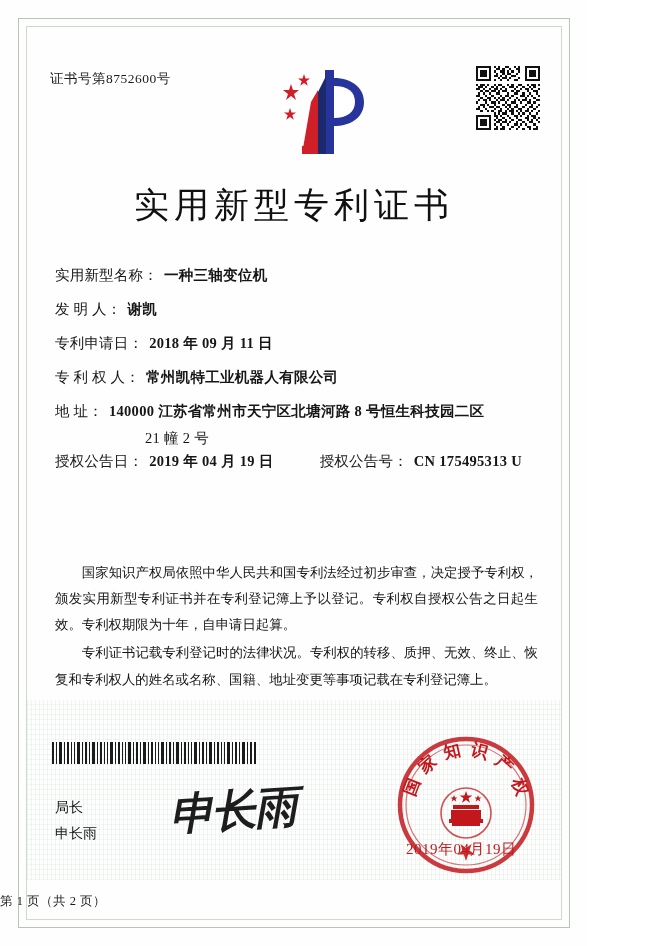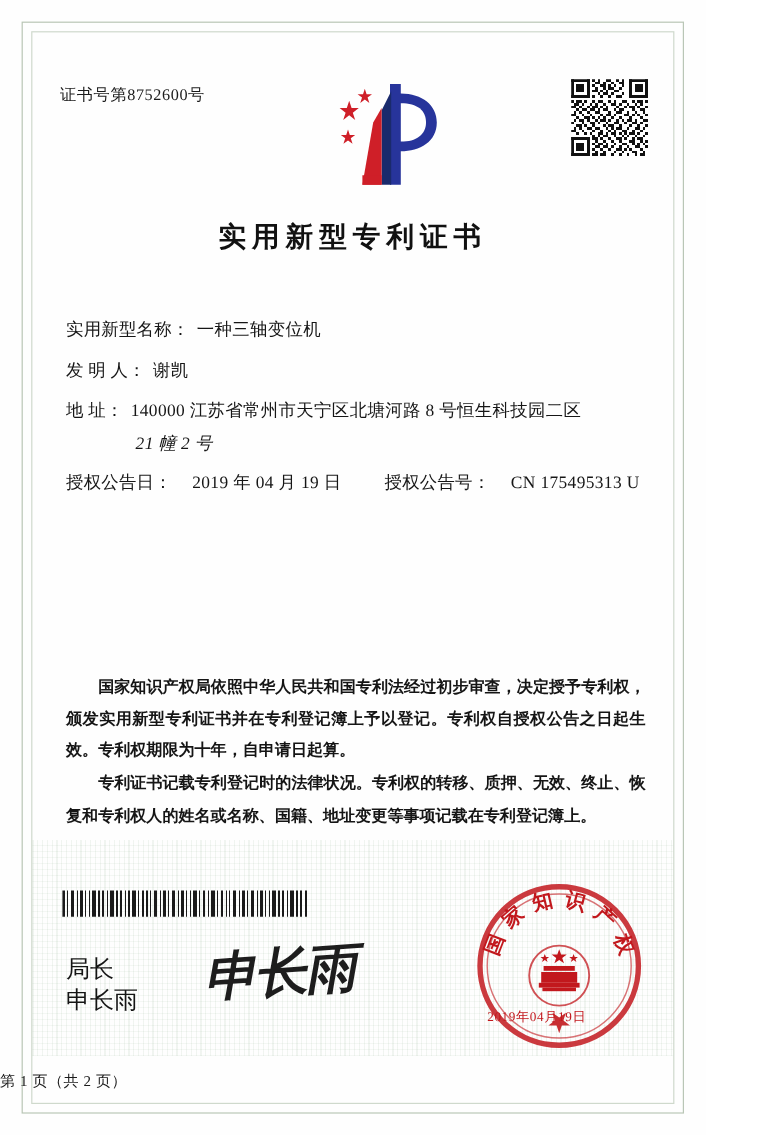--- a/index.html
+++ b/index.html
@@ -71,22 +71,22 @@
     height: 64px;
   }
 
   
   .doc-title {
     position: absolute;
     left: 0;
     right: 0;
     top: 182px;
     text-align: center;
-    font-size: 23px;
-    font-weight: bold;
+    font-size: 35px;
+    font-weight: normal;
     letter-spacing: 5px;
     color: #111;
     font-family: "Liberation Serif", "DejaVu Serif", serif;
   }
 
   
   .fields {
     position: absolute;
     left: 55px;
     top: 268px;
@@ -101,63 +101,62 @@
     margin-bottom: 19.5px;
     white-space: nowrap;
   }
   .field-label {
     flex: 0 0 auto;
     letter-spacing: 0.2px;
   }
   .field-value {
     margin-left: 6px;
     letter-spacing: 0.3px;
+    font-weight: bold;
   }
   .addr-second-line {
     margin-top: 10px;
-    margin-left: 58px;
+    margin-left: 90px;
     letter-spacing: 0.3px;
-    font-style: italic;
   }
   .inline-gap {
     display: inline-block;
     width: 46px;
   }
 
   
   .paragraphs {
     position: absolute;
     left: 55px;
     right: 50px;
     top: 560px;
     font-size: 13.4px;
     line-height: 1.95;
     text-align: justify;
     color: #151515;
   }
   .paragraphs p {
     margin: 0 0 2px 0;
     text-indent: 2em;
-    font-weight: bold;
   }
 
   
   .barcode {
     position: absolute;
     left: 52px;
     top: 742px;
     width: 205px;
     height: 22px;
   }
 
   .footer-labels {
     position: absolute;
     left: 55px;
     top: 795px;
-    font-size: 20px;
+    font-size: 14px;
     line-height: 26px;
     color: #151515;
   }
 
   .signature {
     position: absolute;
     left: 170px;
     top: 780px;
     width: 170px;
     height: 70px;
@@ -176,21 +175,21 @@
     position: absolute;
     left: 396px;
     top: 735px;
     width: 140px;
     height: 140px;
   }
   .seal-date {
     position: absolute;
     left: 406px;
     top: 840px;
-    font-size: 11px;
+    font-size: 15px;
     color: #c2181d;
     letter-spacing: 0.5px;
     white-space: nowrap;
   }
 
   .page-number {
     position: absolute;
     left: 0;
     right: 0;
     top: 893px;
@@ -487,31 +486,39 @@
       <span class="field-label">实用新型名称：</span>
       <span class="field-value">一种三轴变位机</span>
     </div>
 
     <div class="field-row">
       <span class="field-label">发 明 人：</span>
       <span class="field-value">谢凯</span>
     </div>
 
 
-
+    <div class="field-row">
+      <span class="field-label">专利申请日：</span>
+      <span class="field-value">2018 年 09 月 11 日</span>
+    </div>
+
+    <div class="field-row">
+      <span class="field-label">专 利 权 人：</span>
+      <span class="field-value">常州凯特工业机器人有限公司</span>
+    </div>
 
     <div>
       <div class="field-row" style="margin-bottom:12px;">
         <span class="field-label">地    址：</span>
         <span class="field-value">140000 江苏省常州市天宁区北塘河路 8 号恒生科技园二区</span>
       </div>
       <div class="addr-second-line">21 幢 2 号</div>
     </div>
 
-    <div class="field-row" style="margin-top:19px;gap:11px;">
+    <div class="field-row" style="margin-top:9px;">
       <span class="field-label">授权公告日：</span>
       <span class="field-value">2019 年 04 月 19 日</span>
       <span class="inline-gap"></span>
       <span class="field-label">授权公告号：</span>
       <span class="field-value">CN 175495313 U</span>
     </div>
 
   </div>
 
   <div class="paragraphs">

